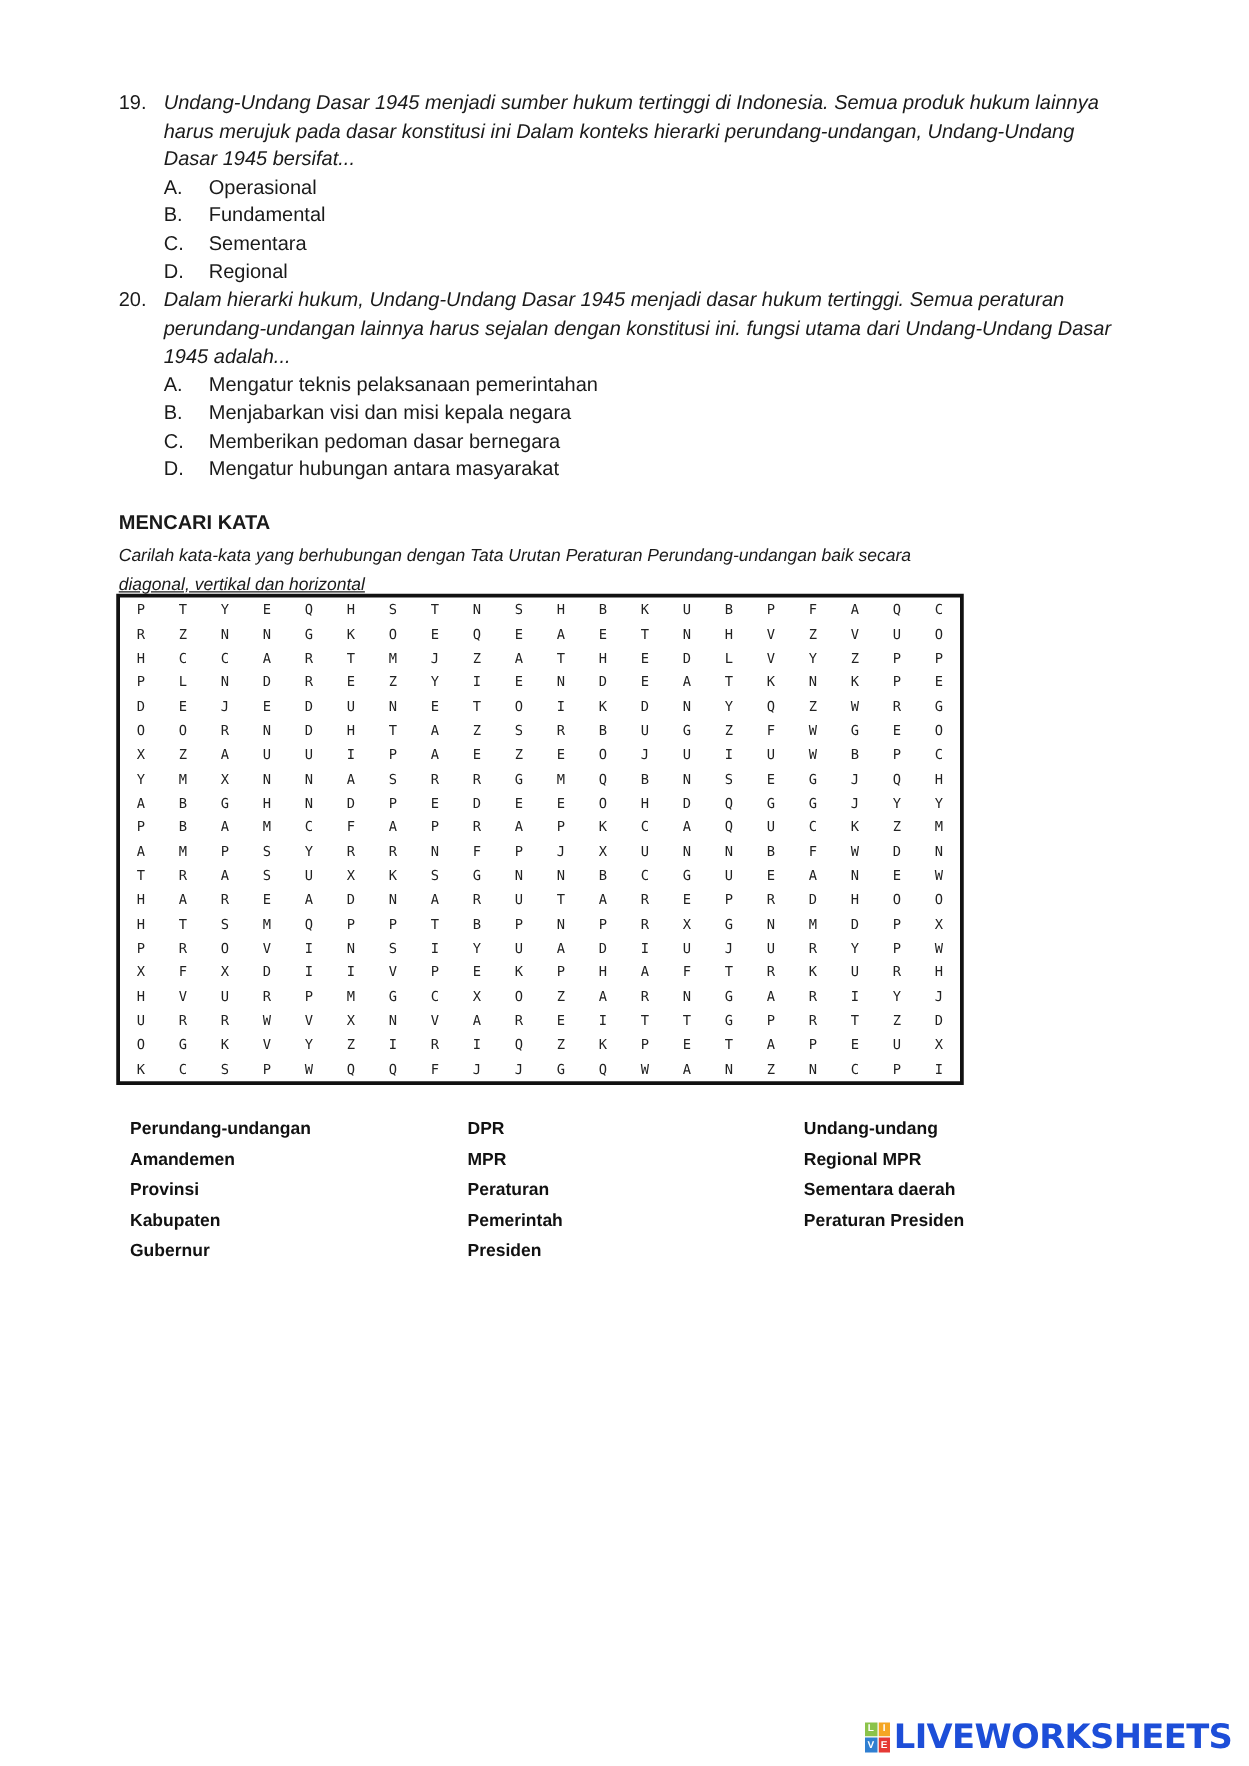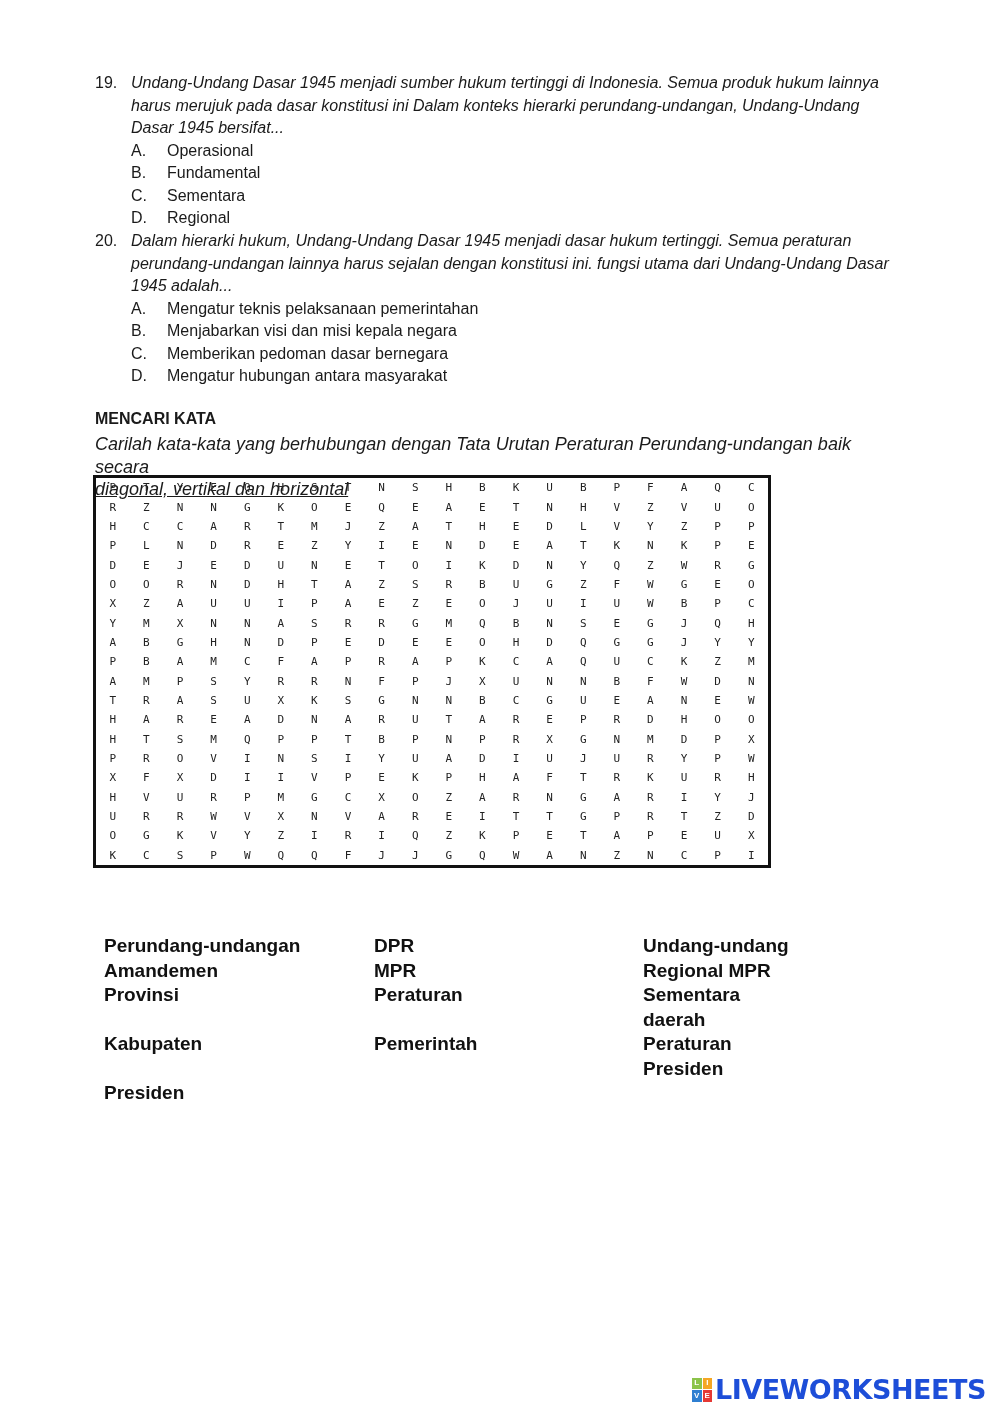--- a/index.html
+++ b/index.html
@@ -6,29 +6,29 @@
   body { width: 999px; height: 1413px; position: relative; overflow: hidden;
          font-family: "Liberation Sans", sans-serif; color: #1a1a1a; }
   .q { position: absolute; left: 95px; width: 810px; font-size: 16px; line-height: 22.5px; }
   .q .num { position: absolute; left: 0; top: 0; }
   .q .stem { margin-left: 36px; font-style: italic; }
   .q .opt { margin-left: 36px; display: flex; }
   .q .opt .lbl { width: 36px; flex: none; }
   #q19 { top: 72px; }
   #q20 { top: 230px; }
   .section-title { position: absolute; left: 95px; top: 410px; font-weight: bold; font-size: 16px; }
-  .instructions { position: absolute; left: 95px; top: 433px; width: 800px; font-style: italic; font-size: 18px; line-height: 22.5px; }
+  .instructions { position: absolute; left: 95px; top: 433px; width: 800px; font-style: italic; font-size: 14px; line-height: 22.5px; }
   .instructions .u { text-decoration: underline; }
   .grid { position: absolute; left: 93px; top: 475px; width: 672px; height: 387px;
           border: 3px solid #111; box-sizing: content-box;
           display: grid; grid-template-columns: repeat(20, 1fr); grid-template-rows: repeat(20, 1fr); }
   .cell { display: flex; align-items: center; justify-content: center;
           font-family: "DejaVu Sans Mono", monospace; font-size: 11px; color: #222; letter-spacing: 0; }
   .words { position: absolute; left: 104px; top: 890px; width: 700px; display: grid;
-           grid-template-columns: 270px 269px 160px; font-weight: bold; font-size: 19px; line-height: 24.5px; color: #111; margin-top: 44px; }
+           grid-template-columns: 270px 269px 160px; font-weight: bold; font-size: 14px; line-height: 24.5px; color: #111; }
   .logo { position: absolute; left: 692px; top: 1374px; display: flex; align-items: center; }
   .logo-badge { width: 20px; height: 24px; display: grid; grid-template-columns: 1fr 1fr; grid-template-rows: 1fr 1fr; gap: 1px; margin-right: 3px; }
   .logo-badge span { font-size: 8px; font-weight: bold; color: #fff; display: flex; align-items: center; justify-content: center; line-height: 1; }
   .logo-text { font-family: "DejaVu Sans", sans-serif; font-weight: bold; font-size: 27px; color: #1d4ed8; letter-spacing: -0.5px; }
 </style>
 </head>
 <body>
 
 <div class="q" id="q19">
   <span class="num">19.</span>
@@ -487,20 +487,21 @@
     <div>Undang-undang</div>
     <div>Amandemen</div>
     <div>MPR</div>
     <div>Regional MPR</div>
     <div>Provinsi</div>
     <div>Peraturan</div>
     <div>Sementara daerah</div>
     <div>Kabupaten</div>
     <div>Pemerintah</div>
     <div>Peraturan Presiden</div>
+    <div>Gubernur</div>
     <div>Presiden</div>
   </div>
 
 <div class="logo">
   <div class="logo-badge" id="logo-badge">
       <span style="background: rgb(139, 195, 74);">L</span>
       <span style="background: rgb(245, 166, 35);">I</span>
       <span style="background: rgb(47, 127, 209);">V</span>
       <span style="background: rgb(229, 57, 53);">E</span>
     </div>

